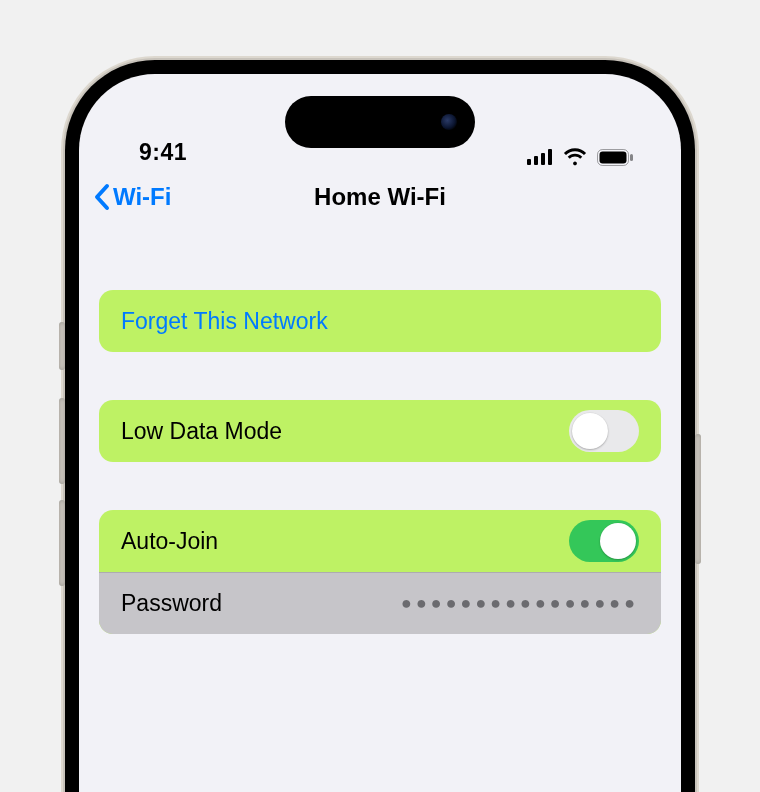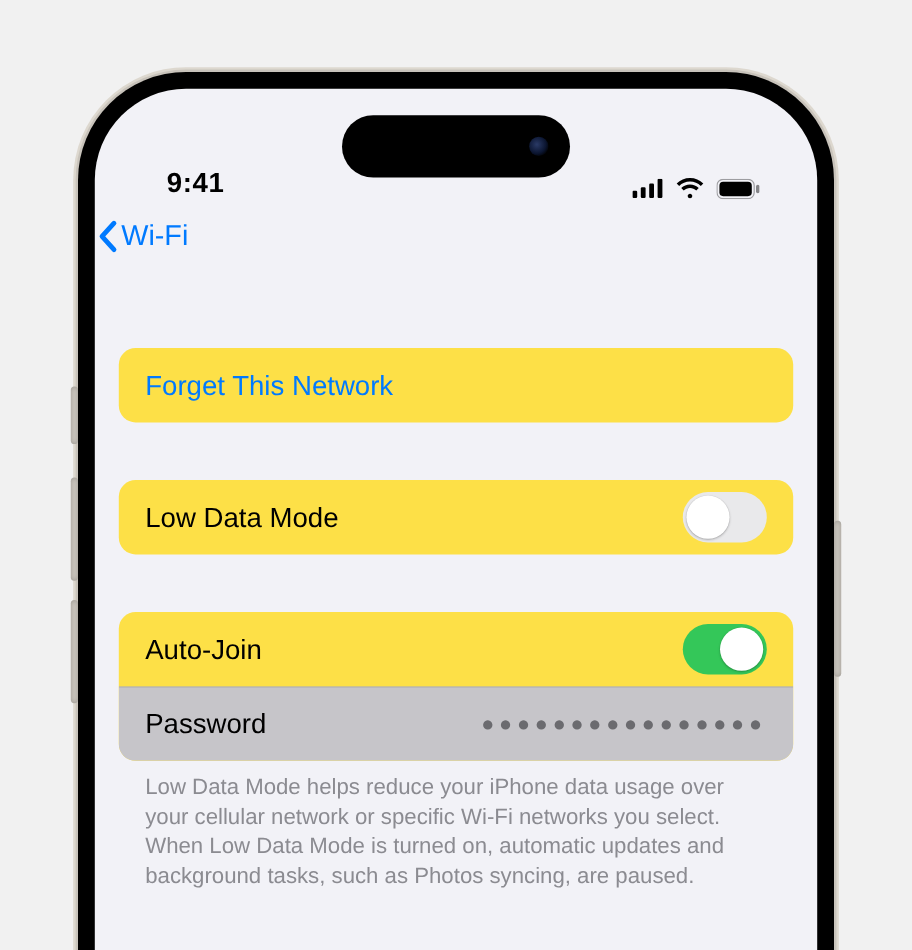--- a/index.html
+++ b/index.html
@@ -77,37 +77,37 @@
 
   .nav-bar {
     height: 62px;
     position: relative;
     display: flex;
     align-items: center;
     justify-content: center;
   }
   .back-btn {
     position: absolute;
-    left: 2px;
+    left: 14px;
     display: flex;
     align-items: center;
     gap: 2px;
     color: #007aff;
     font-size: 24px;
-    font-weight: 400;
+    font-weight: 700;
     cursor: pointer;
   }
   .nav-title {
     font-size: 24px;
     font-weight: 600;
     color: #000;
   }
   .content { padding: 0 20px; }
   .group {
-    background: #fde047;
+    background: #bef264;
     border-radius: 14px;
     overflow: hidden;
   }
   .gap-top-lg { margin-top: 62px; }
   .gap-top-md { margin-top: 48px; }
   .row {
     min-height: 62px;
     padding: 0 22px;
     display: flex;
     align-items: center;
@@ -191,20 +191,21 @@
 
     <div class="nav-bar">
       <div class="back-btn">
         <span class="icon">
           <svg width="18" height="28" viewBox="0 0 18 28">
             <path d="M14 3 L4 14 L14 25" fill="none" stroke="#007aff" stroke-width="4" stroke-linecap="round" stroke-linejoin="round"></path>
           </svg>
         </span>
         <span>Wi-Fi</span>
       </div>
+      <div class="nav-title">Home Wi-Fi</div>
     </div>
 
     <div class="content">
 
       <div class="group gap-top-lg">
         <div class="row row-link">
           <span>Forget This Network</span>
         </div>
       </div>
 
@@ -222,17 +223,16 @@
           <span class="row-label">Auto-Join</span>
           <div class="toggle on">
             <div class="knob"></div>
           </div>
         </div>
         <div class="row row-password">
           <span class="row-label">Password</span>
           <span class="dots">●●●●●●●●●●●●●●●●</span>
         </div>
       </div>
-      <div class="footer-text">Low Data Mode helps reduce your iPhone data usage over your cellular network or specific Wi-Fi networks you select. When Low Data Mode is turned on, automatic updates and background tasks, such as Photos syncing, are paused.</div>
 
     </div>
   </div>
 </div>
 
 </body></html>

